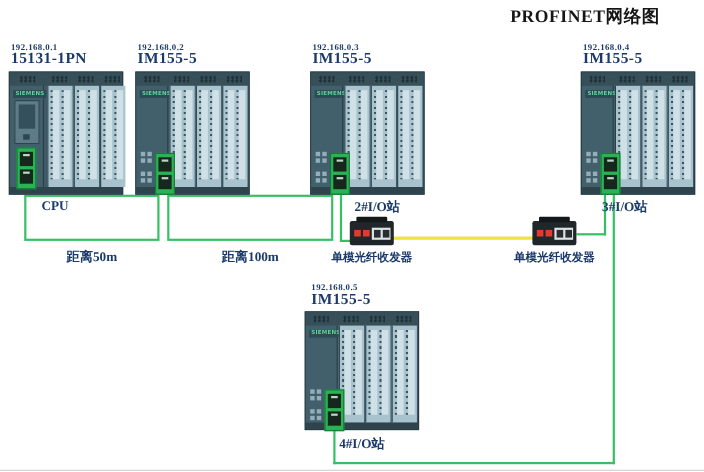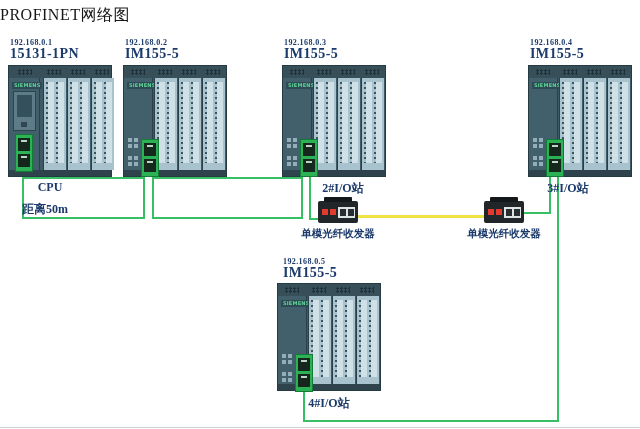--- a/index.html
+++ b/index.html
@@ -1,19 +1,19 @@
 <!DOCTYPE html>
 <html style="--line_green: #37bf63; --line_yellow: #f1e243; --label_navy: #1b3a6b; --rack_body: #3f5a64; --module_light: #a8c3cd; --port_green: #2bb254; --transceiver_red: #e23b2e;"><head>
 <meta charset="utf-8">
 <style>
   html,body{margin:0;padding:0;background:#fff;}
   .stage{position:relative;width:640px;height:429px;background:#ffffff;overflow:hidden;
          font-family:"Liberation Serif","DejaVu Serif",serif;}
-  .title{position:absolute;top:5px;left:0;width:600px;text-align:left;
-         font-size:16px;font-weight:400;color:#161616;letter-spacing:.5px;}
+  .title{position:absolute;top:5px;left:0;width:600px;text-align:right;
+         font-size:16px;font-weight:700;color:#161616;letter-spacing:.5px;}
 
   
   .wirebox{position:absolute;border:2px solid var(--line_green,#37bf63);box-sizing:border-box;background:transparent;}
   .wire{position:absolute;background:var(--line_green,#37bf63);}
   .wire.v{width:2px;}
   .wire.h{height:2px;}
   .wire-yellow{position:absolute;height:3px;background:var(--line_yellow,#f1e243);}
 
   
   .rack{position:absolute;background:var(--rack_body,#3f5a64);border:1px solid #263a42;box-sizing:border-box;}
@@ -51,21 +51,21 @@
   .led{position:absolute;top:8px;width:6px;height:6px;background:var(--transceiver_red,#e23b2e);}
   .led.l1{left:4px;} .led.l2{left:12px;}
   .panel{position:absolute;right:3px;top:6px;width:17px;height:11px;background:#dde2e3;text-align:center;line-height:0;}
   .panel i{display:inline-block;width:6px;height:7px;background:#272d30;margin:2px 1px 0;}
 
   
   .devinfo{position:absolute;color:var(--label_navy,#1b3a6b);line-height:10px;white-space:nowrap;}
   .devinfo .ip{font-size:8px;font-weight:700;letter-spacing:.4px;}
   .devinfo .model{font-size:14px;font-weight:700;letter-spacing:.4px;line-height:12px;}
   .station{position:absolute;color:var(--label_navy,#1b3a6b);font-size:12px;font-weight:700;text-align:center;white-space:nowrap;}
-  .dist{position:absolute;color:var(--label_navy,#1b3a6b);font-size:12px;font-weight:700;white-space:nowrap;}
+  .dist{position:absolute;color:var(--label_navy,#1b3a6b);font-size:12px;font-weight:700;text-align:center;white-space:nowrap;margin-top:24px;}
   .trlabel{position:absolute;color:var(--label_navy,#1b3a6b);font-size:10.5px;font-weight:700;text-align:center;white-space:nowrap;}
   .edge{position:absolute;left:0;bottom:1px;width:640px;height:1px;background:#cfcfcf;}
 </style>
 </head>
 <body>
 
 <div class="stage">
 
   <div class="title">PROFINET网络图</div>
 
@@ -205,18 +205,19 @@
     <div class="ip">192.168.0.5</div>
     <div class="model">IM155-5</div>
   </div>
 
   <div class="station" style="left:8px;top:180px;width:84px">CPU</div>
   <div class="station" style="left:291px;top:180px;width:104px">2#I/O站</div>
   <div class="station" style="left:520px;top:180px;width:96px">3#I/O站</div>
   <div class="station" style="left:277px;top:395px;width:104px">4#I/O站</div>
 
   <div class="dist" style="left:22px;top:201px;width:123px">距离50m</div>
+  <div class="dist" style="left:152px;top:201px;width:151px">距离100m</div>
 
   <div class="trlabel" style="left:293px;top:227px;width:90px">单模光纤收发器</div>
   <div class="trlabel" style="left:459px;top:227px;width:90px">单模光纤收发器</div>
 
   <div class="edge"></div>
 </div>
 
 </body></html>

